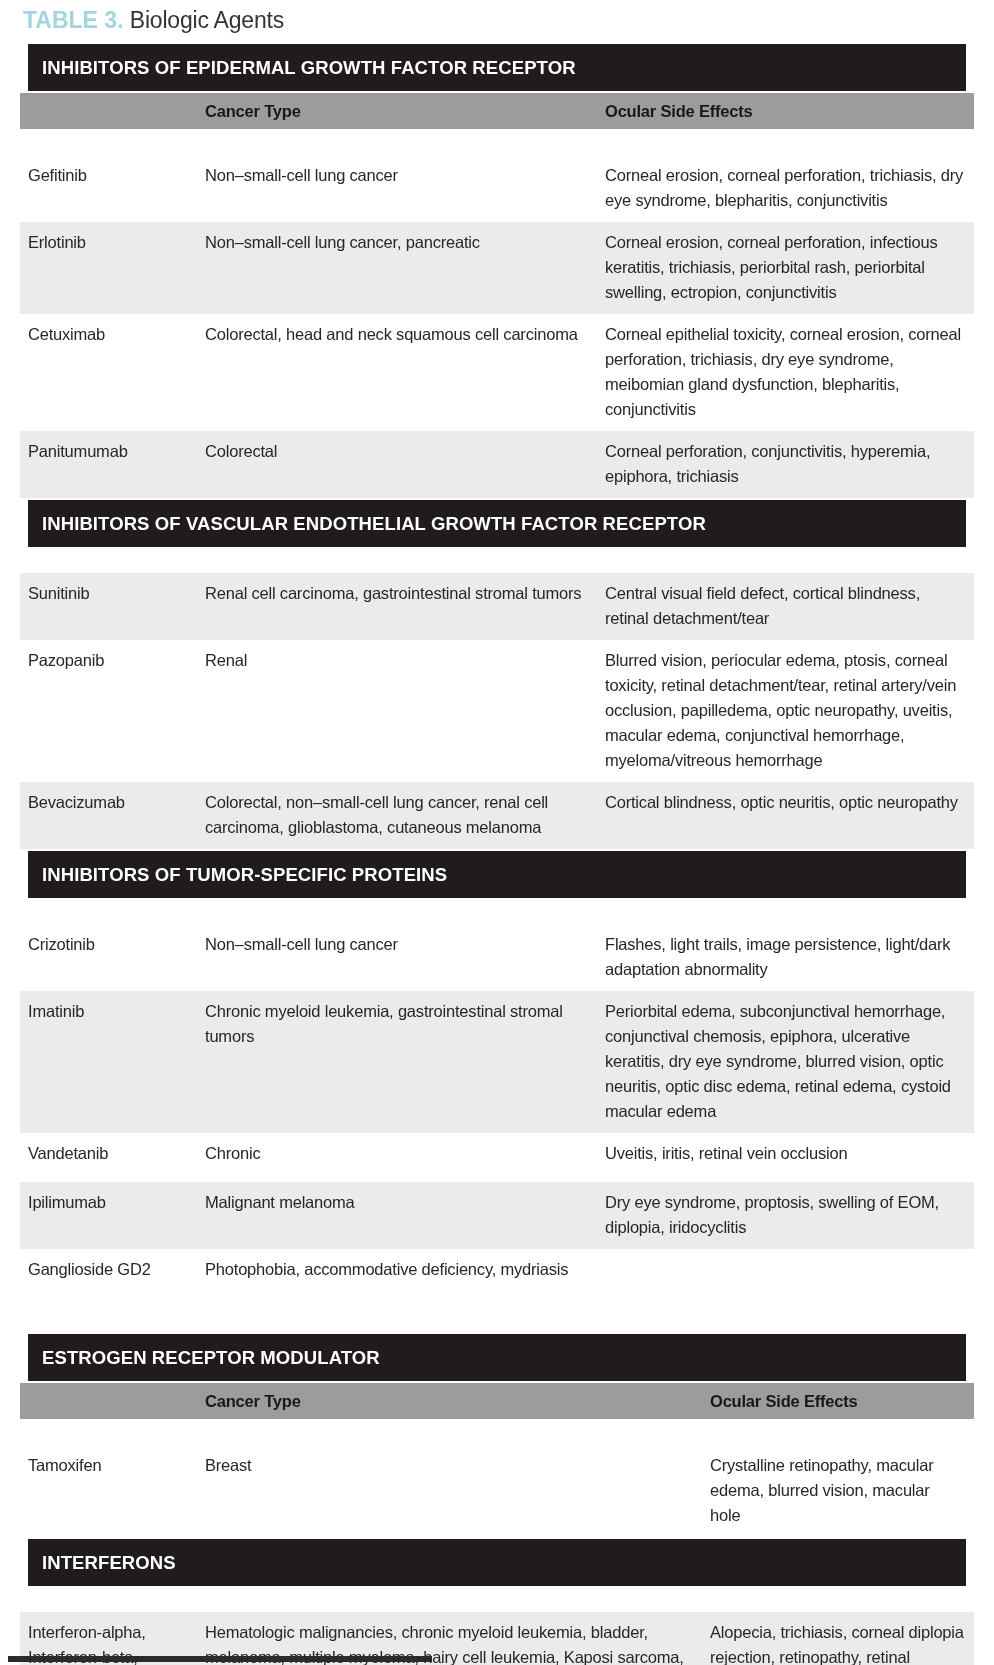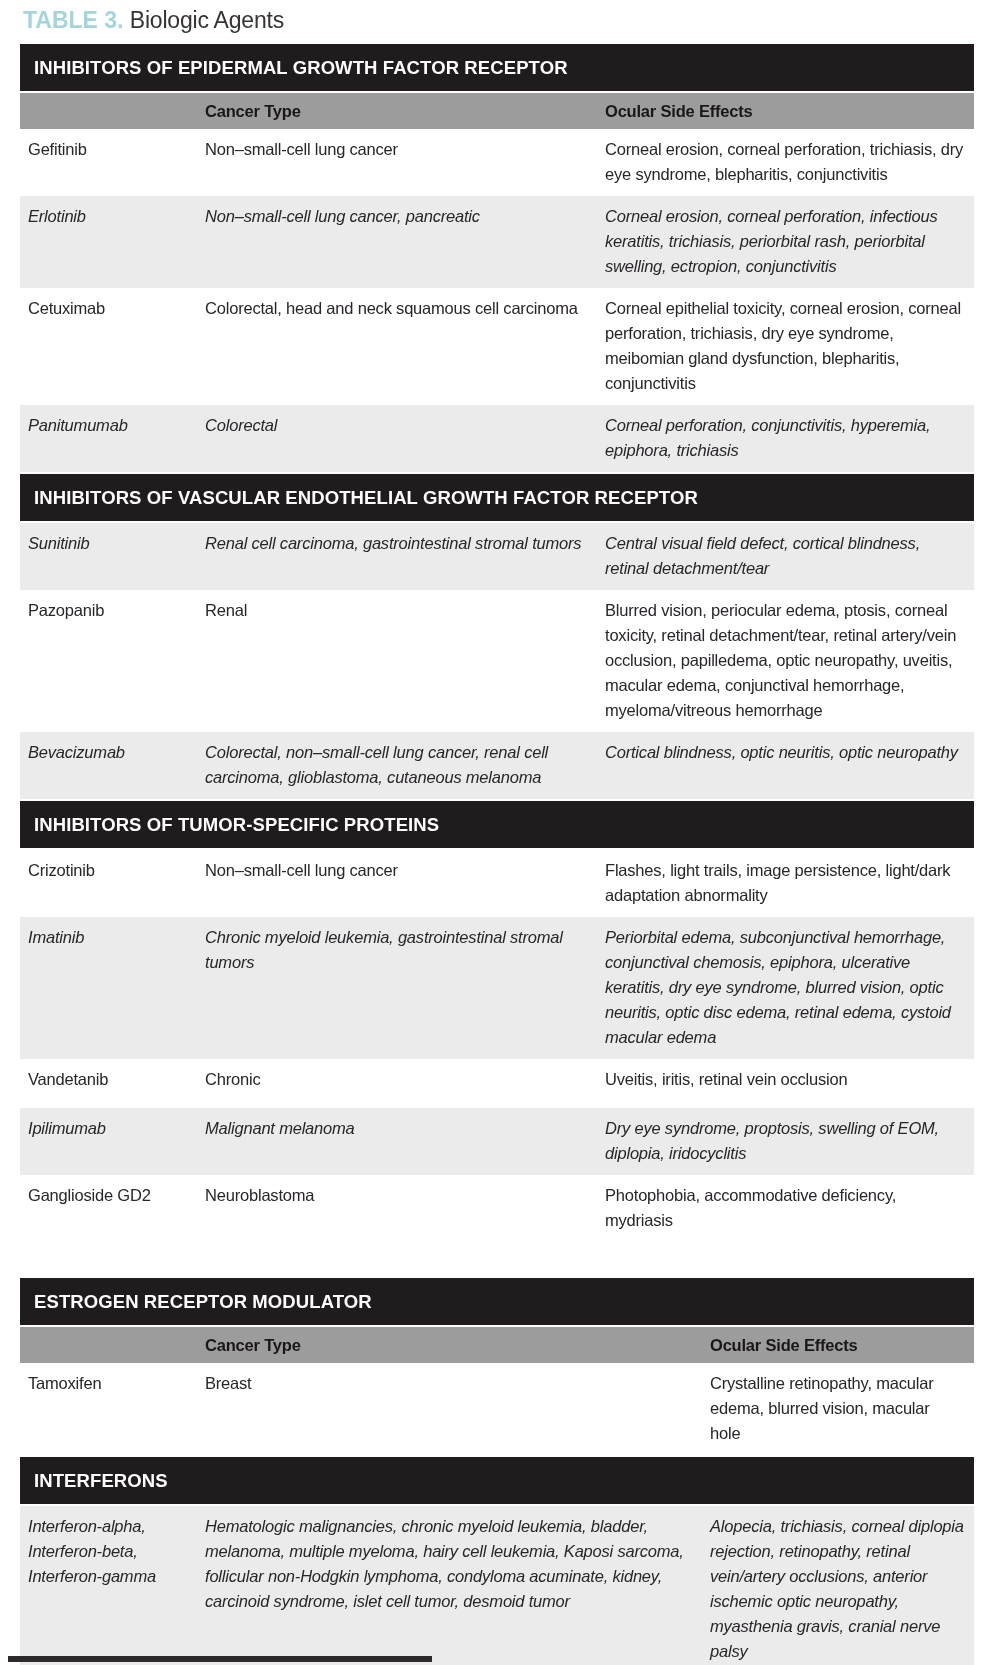--- a/index.html
+++ b/index.html
@@ -10,29 +10,29 @@
     letter-spacing:-0.2px;
   }
   .doc{padding:0 20px;}
   .doc-title{margin:7px 0 11px 3px;font-size:23px;line-height:26px;}
   .doc-title .label{color:#a5d5dc;font-weight:bold;letter-spacing:0;}
   .doc-title .text{color:#373334;}
   .sec-bar{
     background:#201c1d;color:#ffffff;font-weight:bold;
     font-size:18.5px;height:47px;line-height:47px;
     padding-left:14px;text-transform:uppercase;letter-spacing:0.1px;
-    margin:2px 0;
+    margin:2px 8px;
   }
   .colhead{
     display:flex;background:#9c9c9c;height:36px;align-items:center;
     font-weight:bold;font-size:16.5px;color:#1b1718;
   }
-  .tbl-body{width:100%;}
+  .tbl-body{width:100%;margin-top:26px;}
   .trow{display:flex;min-height:49px;background:#ffffff;}
-  .trow.shade{background:#ebebeb;font-style:italic;}
+  .trow.shade{background:#ebebeb;}
   .cell{padding:8px 10px 9px 8px;line-height:25px;font-size:16.5px;box-sizing:border-box;}
   .colhead .cell{padding-top:0;padding-bottom:0;}
   .c1{width:177px;flex:none;}
   .c2{width:400px;flex:none;}
   .c3{flex:1;}
   .t2 .c2{width:505px;}
   .gap{height:34px;}
   .footnote{margin:10px 0 0 10px;font-size:15.5px;color:#8b5cf6;}
   .cutoff-strip{position:absolute;left:8px;top:1656px;width:424px;height:6px;background:#2e2a2b;}
 </style>
@@ -117,21 +117,20 @@
         <div class="cell c2">Chronic</div>
         <div class="cell c3">Uveitis, iritis, retinal vein occlusion</div>
       </div>
       <div class="trow shade">
         <div class="cell c1">Ipilimumab</div>
         <div class="cell c2">Malignant melanoma</div>
         <div class="cell c3">Dry eye syndrome, proptosis, swelling of EOM, diplopia, iridocyclitis</div>
       </div>
       <div class="trow">
         <div class="cell c1">Ganglioside GD2</div>
-        <div class="cell c2">Neuroblastoma</div>
         <div class="cell c3">Photophobia, accommodative deficiency, mydriasis</div>
       </div>
     </div>
   </div>
 
   <div class="gap"></div>
 
   <div class="tbl t2">
 
     <div class="sec-bar">ESTROGEN RECEPTOR MODULATOR</div>

